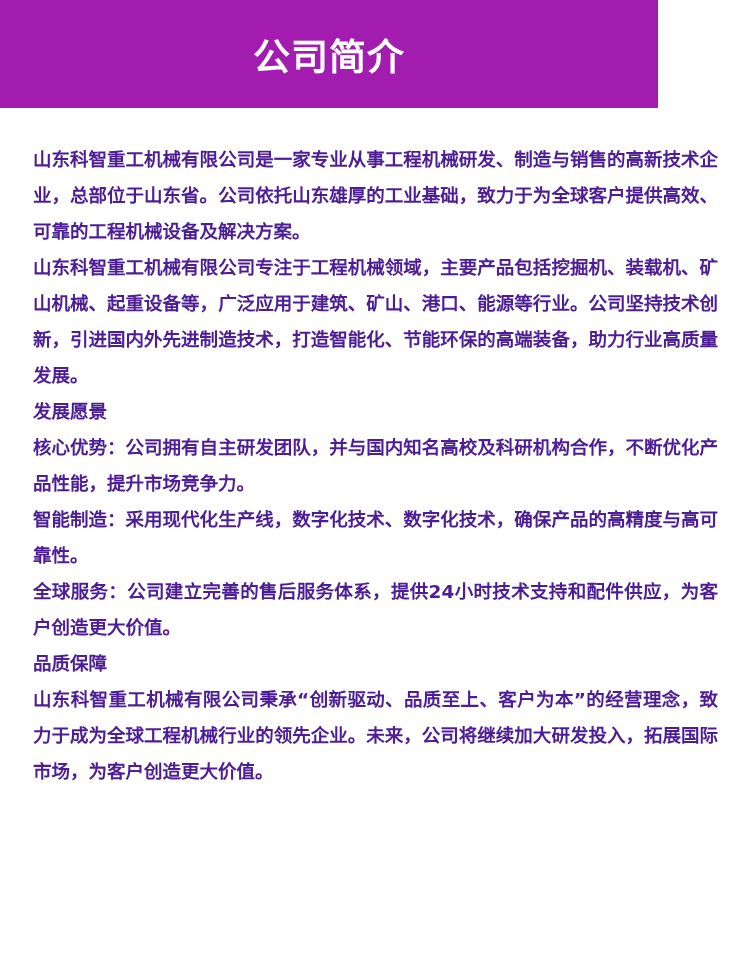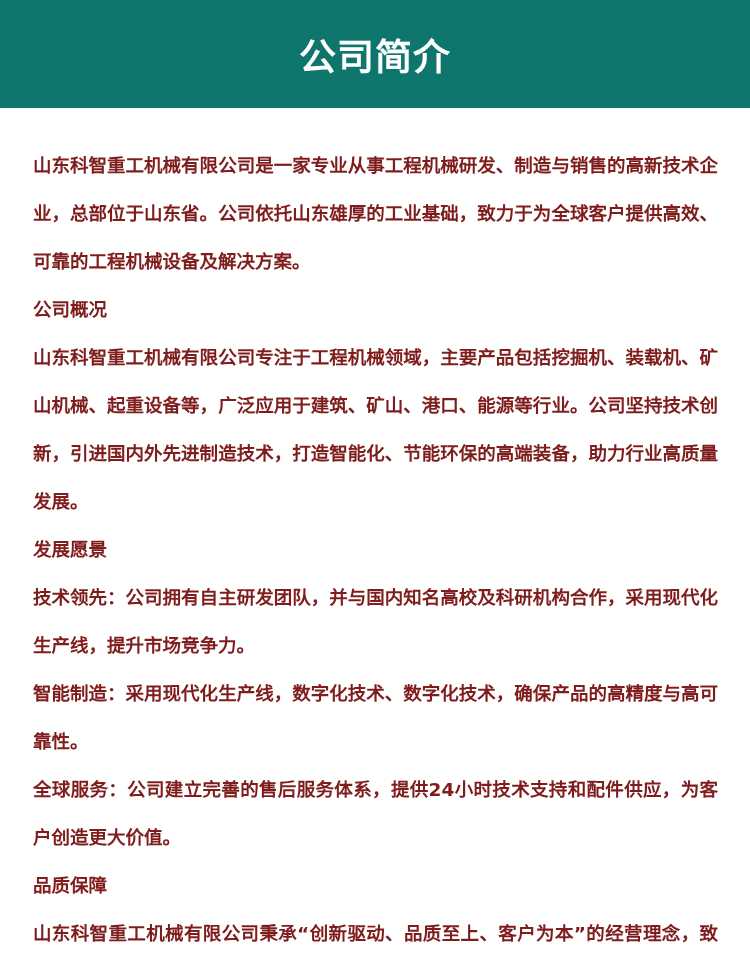--- a/index.html
+++ b/index.html
@@ -7,61 +7,60 @@
     padding: 0;
   }
   body {
     width: 750px;
     height: 953px;
     background: #ffffff;
     font-family: "DejaVu Sans", sans-serif;
     overflow: hidden;
   }
   .banner {
-    width: 750px;
+    width: 658px;
     height: 108px;
-    background: #0f766e;
+    background: #a21caf;
     display: flex;
     align-items: center;
     justify-content: center;
     text-align: center;
   }
   .banner h1 {
     margin: 0;
     color: #ffffff;
     font-size: 37px;
     font-weight: 700;
     letter-spacing: 1px;
   }
   .doc {
     padding: 34px 32px 0 33px;
   }
   .doc p.paragraph,
   .doc h2.heading {
     margin: 0;
     font-size: 18.5px;
-    line-height: 48px;
+    line-height: 36px;
     font-weight: 700;
-    color: #7f1d1d;
+    color: #4c1d95;
     text-align: justify;
     text-align-last: left;
   }
 </style>
 </head>
 <body>
 
 <header class="banner">
   <h1>公司简介</h1>
 </header>
 
 <main class="doc">
   <div>
       <p class="paragraph">山东科智重工机械有限公司是一家专业从事工程机械研发、制造与销售的高新技术企业，总部位于山东省。公司依托山东雄厚的工业基础，致力于为全球客户提供高效、可靠的工程机械设备及解决方案。</p>
-      <h2 class="heading">公司概况</h2>
       <p class="paragraph">山东科智重工机械有限公司专注于工程机械领域，主要产品包括挖掘机、装载机、矿山机械、起重设备等，广泛应用于建筑、矿山、港口、能源等行业。公司坚持技术创新，引进国内外先进制造技术，打造智能化、节能环保的高端装备，助力行业高质量发展。</p>
       <h2 class="heading">发展愿景</h2>
-      <p class="paragraph">技术领先：公司拥有自主研发团队，并与国内知名高校及科研机构合作，采用现代化生产线，提升市场竞争力。</p>
+      <p class="paragraph">核心优势：公司拥有自主研发团队，并与国内知名高校及科研机构合作，不断优化产品性能，提升市场竞争力。</p>
       <p class="paragraph">智能制造：采用现代化生产线，数字化技术、数字化技术，确保产品的高精度与高可靠性。</p>
       <p class="paragraph">全球服务：公司建立完善的售后服务体系，提供24小时技术支持和配件供应，为客户创造更大价值。</p>
       <h2 class="heading">品质保障</h2>
       <p class="paragraph">山东科智重工机械有限公司秉承“创新驱动、品质至上、客户为本”的经营理念，致力于成为全球工程机械行业的领先企业。未来，公司将继续加大研发投入，拓展国际市场，为客户创造更大价值。</p>
     </div>
 </main>
 
 </body></html>

